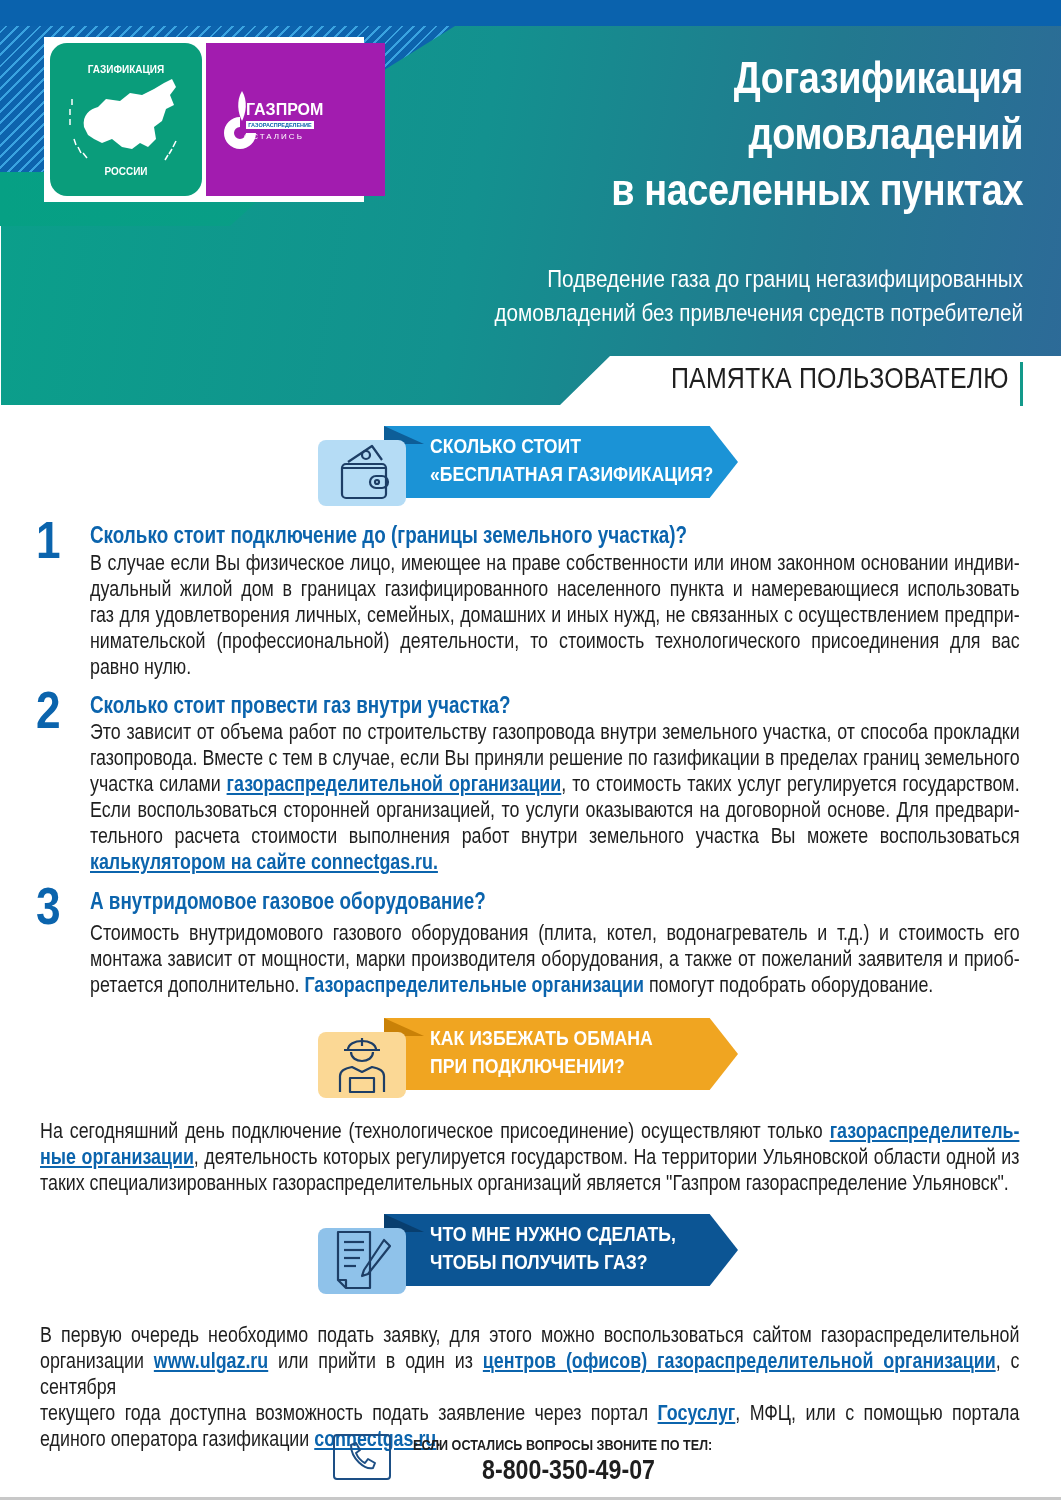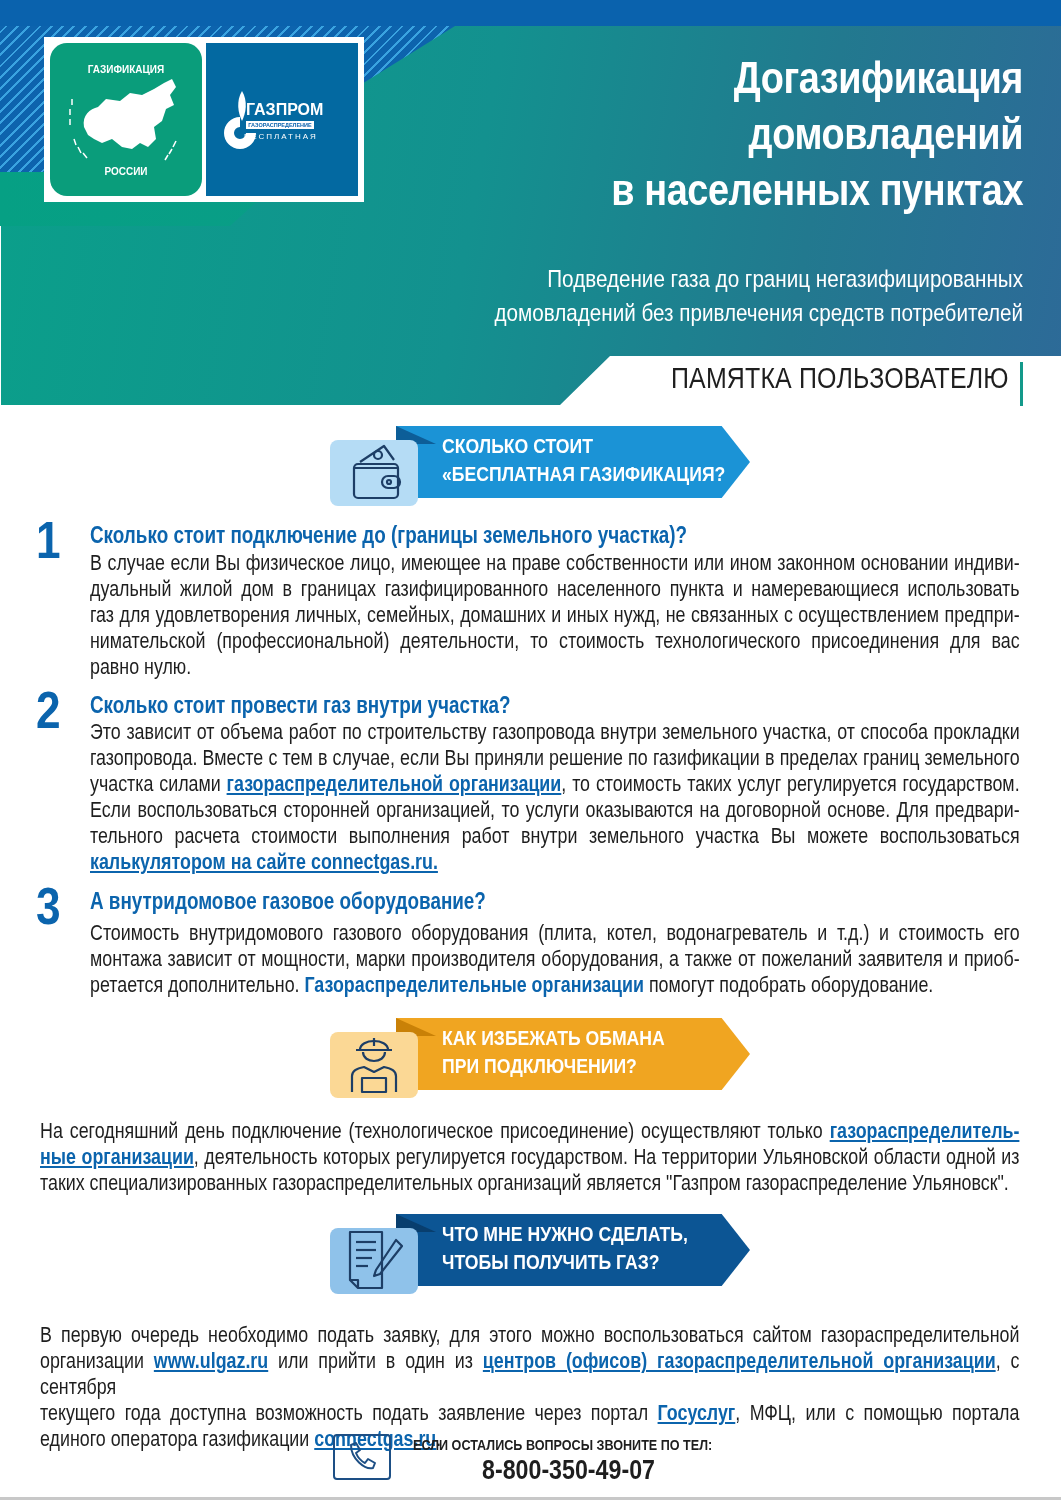--- a/index.html
+++ b/index.html
@@ -42,21 +42,22 @@
     position: absolute; left: 44px; top: 37px; width: 320px; height: 165px;
     background: #ffffff;
   }
   .logo-green {
     position: absolute; left: 6px; top: 6px; width: 152px; height: 153px;
     background: #0a9d7b;
     border-radius: 17px;
   }
   .logo-blue {
     position: absolute; left: 162px; top: 6px; width: 152px; height: 153px;
-    background: #0369a1;
+    background: #a21caf;
+    padding-left: 27px;
   }
   .logo-green svg, .logo-blue svg { position: absolute; left: 0; top: 0; }
   .gazprom-text {
     position: absolute; left: 40px; top: 58px;
     color: #fff; font-weight: bold; font-size: 16px; letter-spacing: 0;
     font-family: "Liberation Sans Narrow", "Liberation Sans", sans-serif;
   }
   .gazprom-sub {
     position: absolute; left: 40px; top: 78px; width: 68px;
     background: #fff; color: #0a63ae; font-size: 5.5px; font-weight: bold;
@@ -84,21 +85,21 @@
     position: absolute; right: 52px; top: 362px;
     font-size: 29px; color: #1e1e1e; letter-spacing: 0.2px;
     transform: scaleX(0.86); transform-origin: right top;
     white-space: nowrap;
   }
   .memo-bar {
     position: absolute; left: 1020px; top: 362px; width: 3px; height: 44px;
     background: #13998a;
   }
   
-  .banner { position: absolute; left: 330px; width: 426px; height: 100px; text-decoration: underline; }
+  .banner { position: absolute; left: 318px; width: 426px; height: 100px; text-decoration: underline; }
   .banner .ribbon {
     position: absolute; left: 66px; top: 8px; width: 354px; height: 72px;
     clip-path: polygon(0 0, 92% 0, 100% 50%, 92% 100%, 0 100%);
   }
   .banner .fold {
     position: absolute; left: 66px; top: 8px; width: 40px; height: 18px;
     clip-path: polygon(0 0, 100% 100%, 0 100%);
   }
   .banner .iconbox {
     position: absolute; left: 0; top: 22px; width: 88px; height: 66px;
@@ -193,21 +194,21 @@
         </g>
       </svg>
     </div>
     <div class="logo-blue">
       <svg width="152" height="153" viewBox="0 0 152 153">
         <path d="M34 74 A16 16 0 1 0 50 90 L40 90 A6 6 0 1 1 34 84 Z" fill="#fff"></path>
         <path d="M36 48 C30 58 32 70 36 78 C40 70 42 58 36 48 Z" fill="#fff"></path>
       </svg>
       <div class="gazprom-text">ГАЗПРОМ</div>
       <div class="gazprom-sub">ГАЗОРАСПРЕДЕЛЕНИЕ</div>
-      <div class="gazprom-city">БЕСПЛАТНАЯ</div>
+      <div class="gazprom-city">ОСТАЛИСЬ</div>
     </div>
   </div>
 
   <div class="title">
     <span class="title-line">Догазификация</span>
     <span class="title-line">домовладений</span>
     <span class="title-line">в населенных пунктах</span>
   </div>
   <div class="subtitle">
     <span class="subtitle-line">Подведение газа до границ негазифицированных</span>

